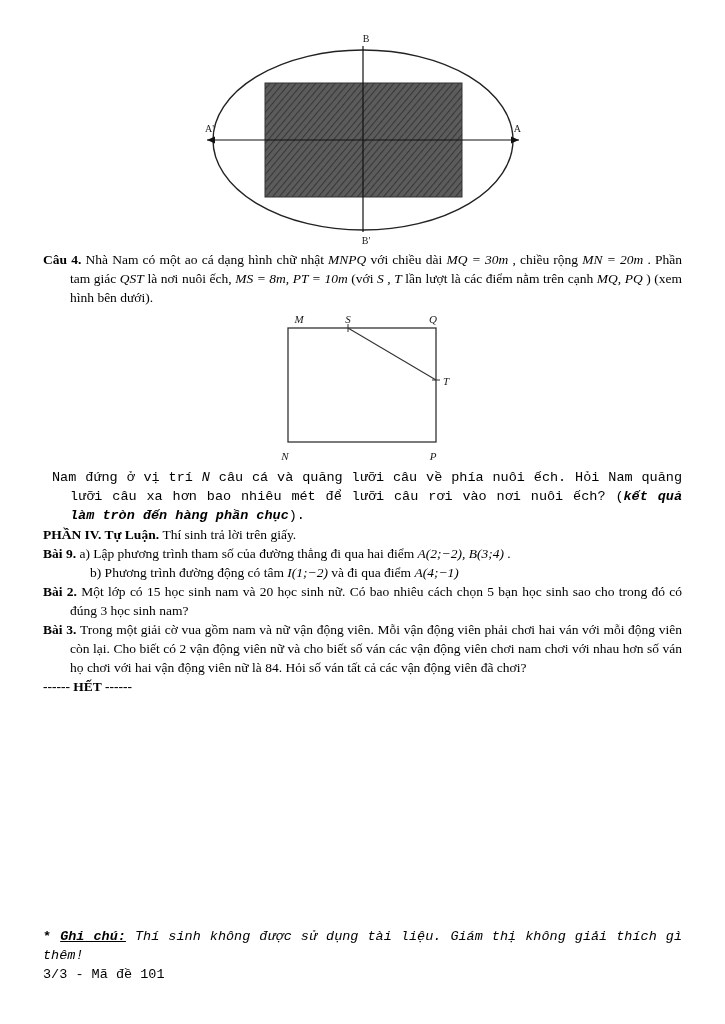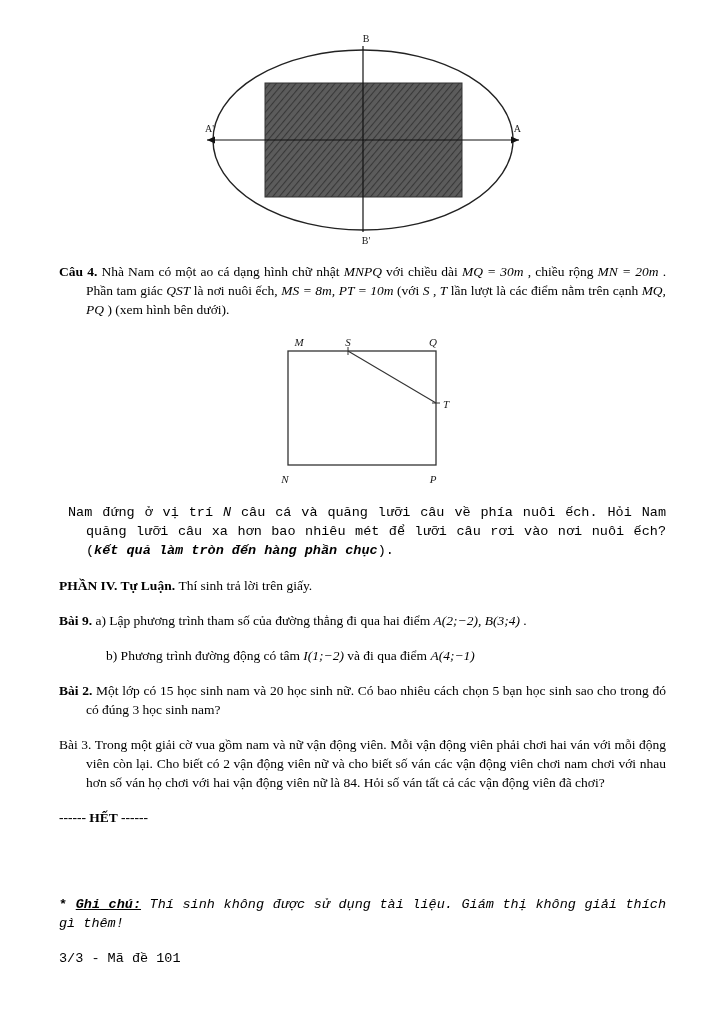--- a/index.html
+++ b/index.html
@@ -6,21 +6,21 @@
   .page{
     width:725px;height:1024px;margin:0 auto;background:#ffffff;
     position:relative;overflow:hidden;color:#000;
     font-family:"Liberation Serif", serif;font-size:13.5px;line-height:19px;
   }
   .content{padding:0 43px;}
   figure{margin:0;}
   .fig{display:block;margin:0 auto;}
   .fig1-wrap{width:320px;margin:30px auto 4px auto;}
   .fig2-wrap{width:200px;margin:5px auto 4px auto;}
-  p.para{margin:16px;text-align:justify;}
+  p.para{margin:0;text-align:justify;}
   .hang{padding-left:27px;text-indent:-27px;margin-top:9px;}
   .nam{padding-left:27px;text-indent:-18px;margin-top:9px;font-family:Liberation Mono, monospace;}
   .phan{margin-top:16px;}
   .b1b{padding-left:47px;margin-top:0;}
   .mt14{margin-top:14px;}
   .mt16{margin-top:16px;}
   .het{margin-top:6px;text-align:center;font-weight:bold;}
   .footer{position:absolute;left:43px;right:43px;bottom:40px;font-family:Liberation Mono, monospace;}
   .footer-note{text-align:left;}
   .pagenum{text-align:center;margin-top:2px;}
@@ -78,21 +78,21 @@
 
     <p class="para nam"><span>Nam đứng ở vị trí </span><span style="font-style: italic;">N</span><span> câu cá và quăng lưỡi câu về phía nuôi ếch. Hỏi Nam quăng lưỡi câu xa hơn bao nhiêu mét để lưỡi câu rơi vào nơi nuôi ếch? (</span><span style="font-weight: bold; font-style: italic;">kết quả làm tròn đến hàng phần chục</span><span>).</span></p>
 
     <p class="para phan"><span style="font-weight: bold;">PHẦN IV. Tự Luận. </span><span>Thí sinh trả lời trên giấy.</span></p>
 
     <p class="para hang mt14"><span style="font-weight: bold;">Bài 9. </span><span> a) Lập phương trình tham số của đường thẳng đi qua hai điểm </span><span style="font-style: italic;">A(2;−2), B(3;4)</span><span> .</span></p>
     <p class="para b1b"><span>b) Phương trình đường động có tâm </span><span style="font-style: italic;">I(1;−2)</span><span> và đi qua điểm </span><span style="font-style: italic;">A(4;−1)</span></p>
 
     <p class="para hang mt16"><span style="font-weight: bold;">Bài 2. </span><span>Một lớp có 15 học sinh nam và 20 học sinh nữ. Có bao nhiêu cách chọn 5 bạn học sinh sao cho trong đó có đúng 3 học sinh nam?</span></p>
 
-    <p class="para hang mt14"><span style="font-weight: normal;">Bài 3. </span><span>Trong một giải cờ vua gồm nam và nữ vận động viên. Mỗi vận động viên phải chơi hai ván với mỗi động viên còn lại. Cho biết có 2 vận động viên nữ và cho biết số ván các vận động viên chơi nam chơi với nhau hơn số ván họ chơi với hai vận động viên nữ là 84. Hỏi số ván tất cả các vận động viên đã chơi?</span></p>
+    <p class="para hang mt14"><span style="font-weight: bold;">Bài 3. </span><span>Trong một giải cờ vua gồm nam và nữ vận động viên. Mỗi vận động viên phải chơi hai ván với mỗi động viên còn lại. Cho biết có 2 vận động viên nữ và cho biết số ván các vận động viên chơi nam chơi với nhau hơn số ván họ chơi với hai vận động viên nữ là 84. Hỏi số ván tất cả các vận động viên đã chơi?</span></p>
 
     <p class="para het">------ HẾT ------</p>
   </div>
 
   <div class="footer">
     <p class="para footer-note"><span style="font-weight: bold;">* </span><span style="font-weight: bold; font-style: italic; text-decoration: underline;">Ghi chú:</span><span style="font-style: italic;"> Thí sinh không được sử dụng tài liệu. Giám thị không giải thích gì thêm!</span></p>
     <p class="para pagenum">3/3 - Mã đề 101</p>
   </div>
 
 </div>

